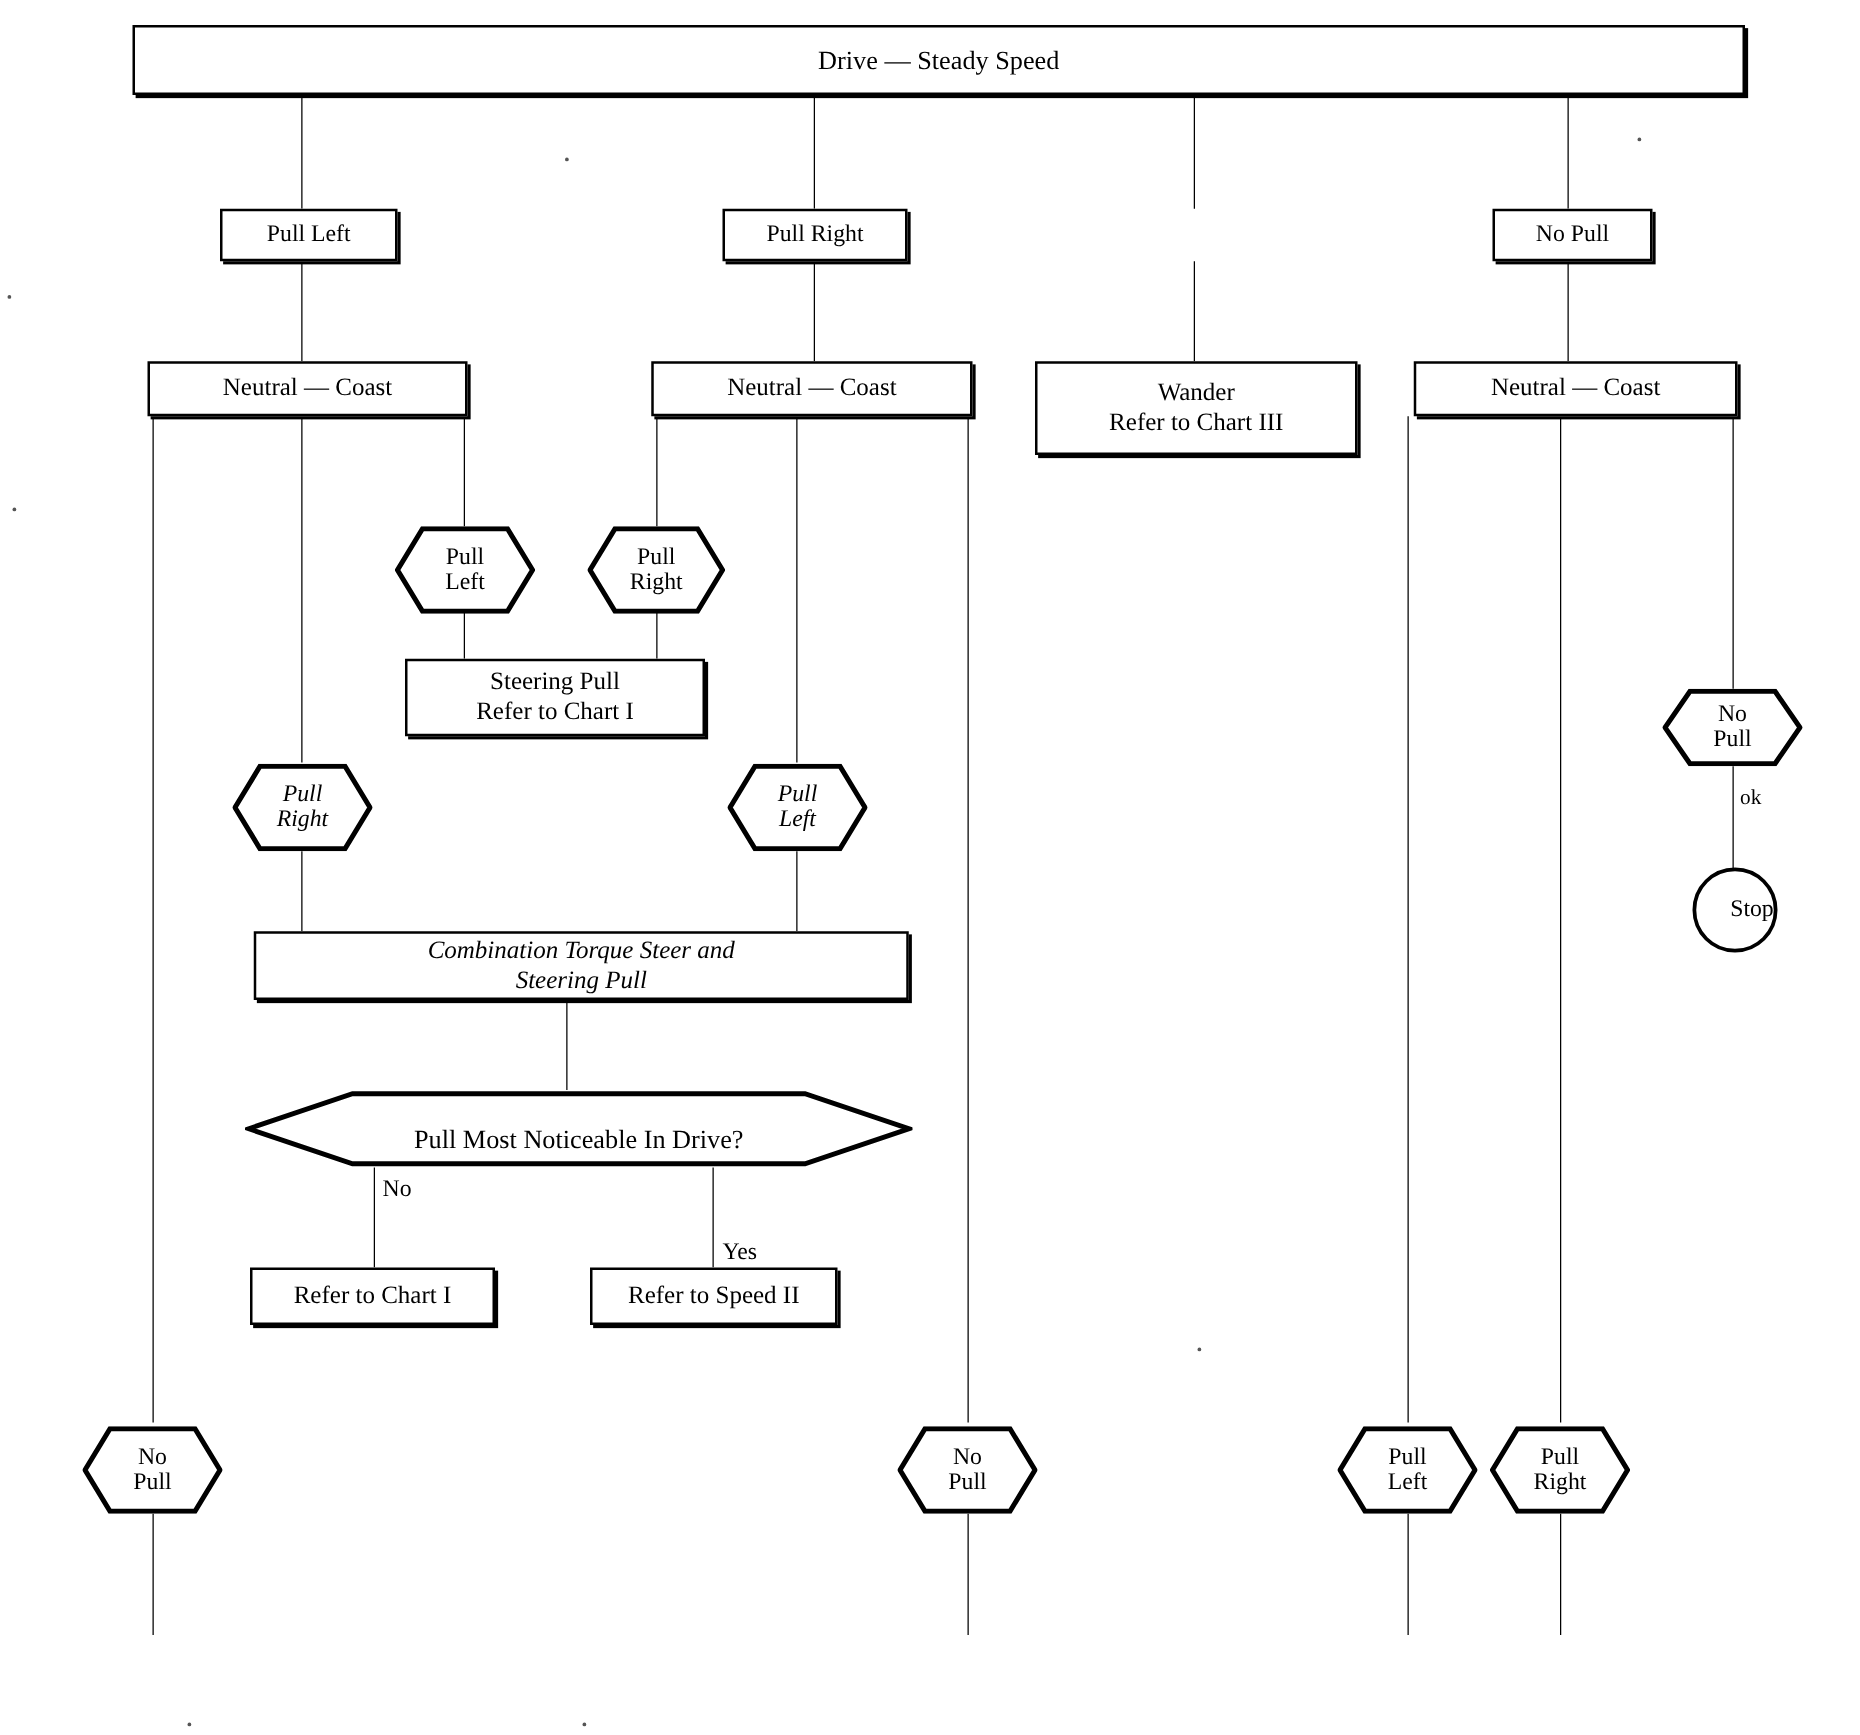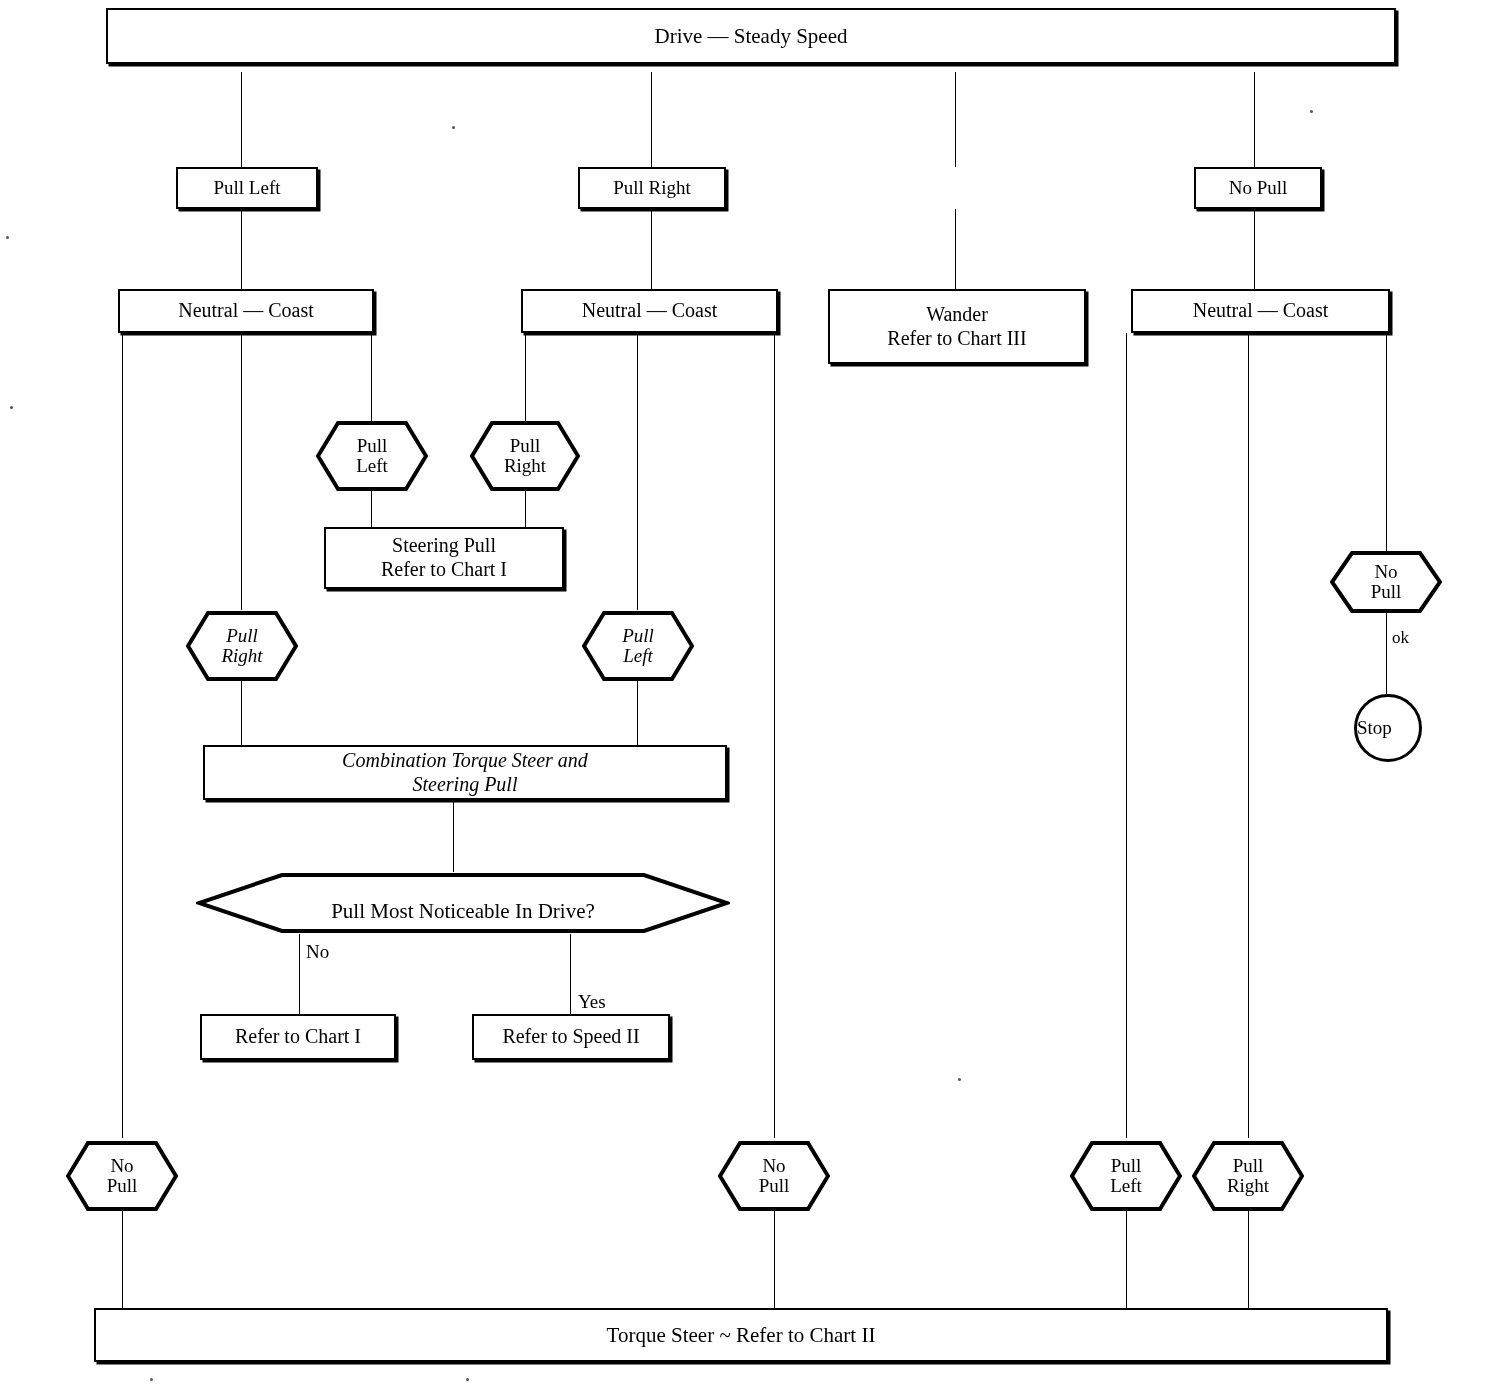--- a/index.html
+++ b/index.html
@@ -90,21 +90,21 @@
     font-size: 21px;
     margin-top: 16px;
   }
   
   .circ {
     position: absolute;
     border: 3px solid #000;
     border-radius: 50%;
     display: flex;
     align-items: center;
-    justify-content: flex-start;
+    justify-content: flex-end;
     background: #fff;
     font-size: 19px;
   }
   
   .vline {
     position: absolute;
     width: 0;
     border-left: 1.6px solid #000;
   }
   
@@ -164,21 +164,21 @@
   <div class="vline" style="left:299px; top:934px; height:80px;"></div>
   <div class="vline" style="left:570px; top:934px; height:80px;"></div>
 
   <div class="vline" style="left:1386px; top:613px; height:83px;"></div>
 
   <div class="vline" style="left:122px; top:1211px; height:97px;"></div>
   <div class="vline" style="left:774px; top:1211px; height:97px;"></div>
   <div class="vline" style="left:1126px; top:1211px; height:97px;"></div>
   <div class="vline" style="left:1248px; top:1211px; height:97px;"></div>
 
-  <div class="node rect banner" style="left:106px; top:8px; width:1290px; height:56px;">
+  <div class="node rect banner" style="left:106px; top:20px; width:1290px; height:56px;">
     <span class="txt">Drive — Steady Speed</span>
   </div>
 
   <div class="node rect small-box" style="left:176px; top:167px; width:142px; height:42px;">
     <span class="txt">Pull Left</span>
   </div>
   <div class="node rect small-box" style="left:578px; top:167px; width:148px; height:42px;">
     <span class="txt">Pull Right</span>
   </div>
   <div class="node rect small-box" style="left:1194px; top:167px; width:128px; height:42px;">
@@ -295,23 +295,20 @@
   </div>
 
   <div class="hex" style="left:1192px; top:1141px; width:112px; height:70px;">
     <svg viewBox="0 0 112 70" preserveAspectRatio="none">
       <polygon points="22,2 90,2 110,35 90,68 22,68 2,35" fill="#fff" stroke="#000" stroke-width="4"></polygon>
     </svg>
     <span class="txt">Pull
 Right</span>
   </div>
 
-  <div class="node rect banner" style="left:94px; top:1308px; width:1294px; height:54px;">
-    <span class="txt">Torque Steer ~ Refer to Chart II</span>
-  </div>
 
   <div class="speck" style="left:452px; top:126px;"></div>
   <div class="speck" style="left:6px; top:236px;"></div>
   <div class="speck" style="left:10px; top:406px;"></div>
   <div class="speck" style="left:1310px; top:110px;"></div>
   <div class="speck" style="left:958px; top:1078px;"></div>
   <div class="speck" style="left:150px; top:1378px;"></div>
   <div class="speck" style="left:466px; top:1378px;"></div>
 
 </div>

